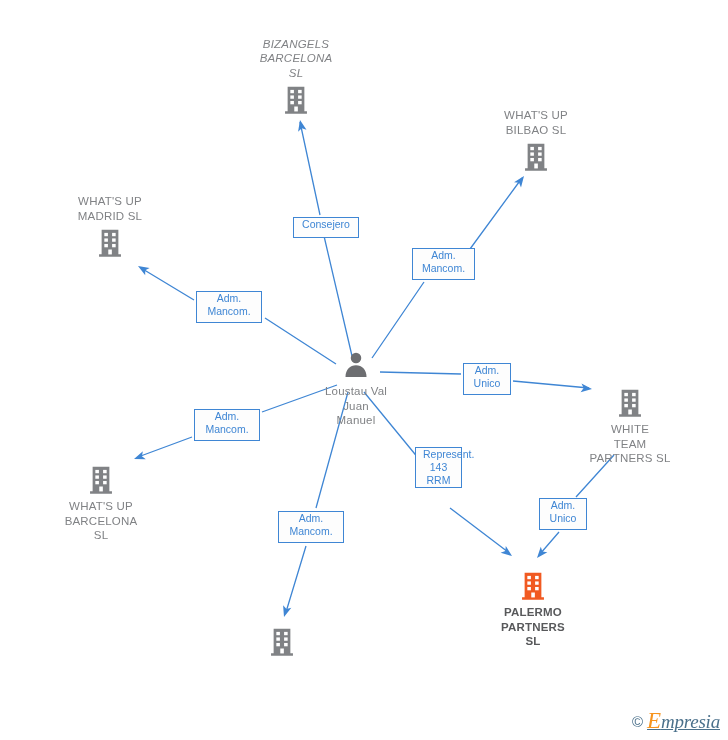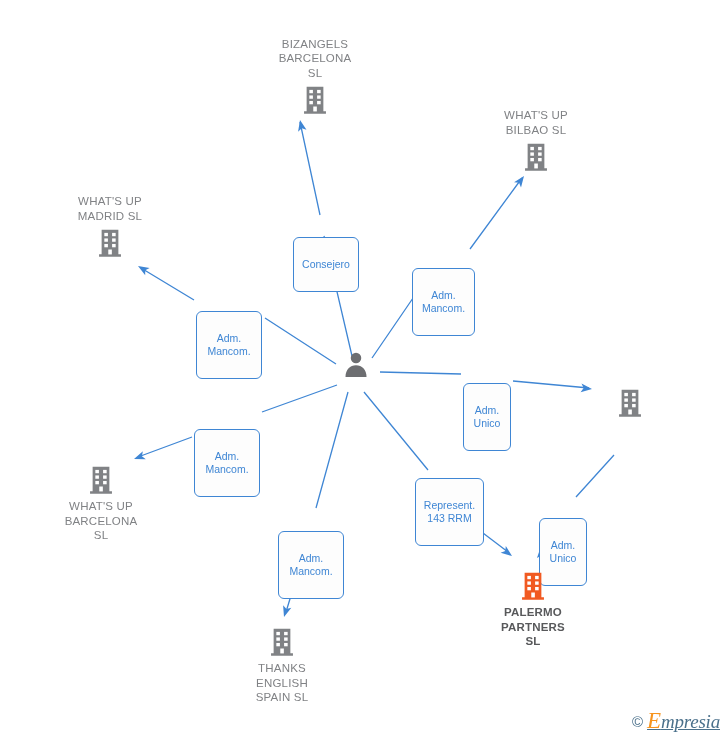--- a/index.html
+++ b/index.html
@@ -52,29 +52,28 @@
   .node.highlighted .label{
     color:#58595b;
     font-weight:bold;
   }
 
   
   .chip{
     position:absolute;
     background:#fdfdfd;
     border:1.3px solid #3f86d4;
-    border-radius:6px;
+    border-radius:0;
     color:#3f86d4;
     font-size:10.5px;
     line-height:13px;
     text-align:center;
-    padding:20px 7px;
+    padding:0 7px;
     white-space:pre-line;
     box-sizing:border-box;
-    margin-top:20px;
   }
 
   
   #watermark{
     position:absolute;
     right:8px;bottom:6px;
     display:flex;
     align-items:center;
     gap:4px;
     user-select:none;
@@ -127,30 +126,30 @@
   <div id="chip-layer">
       <div class="chip" style="left: 293px; top: 217px; width: 66px; min-height: 21px;">Consejero</div>
       <div class="chip" style="left: 412px; top: 248px; width: 63px; min-height: 32px;">Adm.
 Mancom.</div>
       <div class="chip" style="left: 196px; top: 291px; width: 66px; min-height: 32px;">Adm.
 Mancom.</div>
       <div class="chip" style="left: 463px; top: 363px; width: 48px; min-height: 32px;">Adm.
 Unico</div>
       <div class="chip" style="left: 194px; top: 409px; width: 66px; min-height: 32px;">Adm.
 Mancom.</div>
-      <div class="chip" style="left: 415px; top: 458px; width: 69px; min-height: 32px;">Represent.
+      <div class="chip" style="left: 415px; top: 447px; width: 47px; min-height: 32px;">Represent.
 143 RRM</div>
       <div class="chip" style="left: 278px; top: 511px; width: 66px; min-height: 32px;">Adm.
 Mancom.</div>
       <div class="chip" style="left: 539px; top: 498px; width: 48px; min-height: 32px;">Adm.
 Unico</div>
     </div>
 
   <div id="node-layer">
-      <div class="node above" style="left: 315px; top: 36.5px;">
+      <div class="node above" style="left: 296px; top: 36.5px; font-style: italic;">
         <span class="label">BIZANGELS
 BARCELONA
 SL</span>
         <span class="glyph bldg"><svg width="30" height="32" viewBox="0 0 24 26" fill="currentColor" aria-hidden="true">
             <path d="M5.2 3.0 h13.6 v20.0 h2.1 v2.0 H3.1 v-2.0 h2.1 Z"></path>
             <g fill="#ffffff">
               <rect x="7.4" y="5.6" width="2.9" height="2.7"></rect>
               <rect x="13.7" y="5.6" width="2.9" height="2.7"></rect>
               <rect x="7.4" y="10.1" width="2.9" height="2.7"></rect>
               <rect x="13.7" y="10.1" width="2.9" height="2.7"></rect>
@@ -198,20 +197,23 @@
             <g fill="#ffffff">
               <rect x="7.4" y="5.6" width="2.9" height="2.7"></rect>
               <rect x="13.7" y="5.6" width="2.9" height="2.7"></rect>
               <rect x="7.4" y="10.1" width="2.9" height="2.7"></rect>
               <rect x="13.7" y="10.1" width="2.9" height="2.7"></rect>
               <rect x="7.4" y="14.6" width="2.9" height="2.7"></rect>
               <rect x="13.7" y="14.6" width="2.9" height="2.7"></rect>
               <rect x="10.6" y="19.1" width="2.9" height="4.0"></rect>
             </g>
           </svg></span>
+        <span class="label">WHITE
+TEAM
+PARTNERS  SL</span>
       </div>
       <div class="node below" style="left: 101px; top: 463px;">
         <span class="glyph bldg"><svg width="30" height="32" viewBox="0 0 24 26" fill="currentColor" aria-hidden="true">
             <path d="M5.2 3.0 h13.6 v20.0 h2.1 v2.0 H3.1 v-2.0 h2.1 Z"></path>
             <g fill="#ffffff">
               <rect x="7.4" y="5.6" width="2.9" height="2.7"></rect>
               <rect x="13.7" y="5.6" width="2.9" height="2.7"></rect>
               <rect x="7.4" y="10.1" width="2.9" height="2.7"></rect>
               <rect x="13.7" y="10.1" width="2.9" height="2.7"></rect>
               <rect x="7.4" y="14.6" width="2.9" height="2.7"></rect>
@@ -246,33 +248,33 @@
             <g fill="#ffffff">
               <rect x="7.4" y="5.6" width="2.9" height="2.7"></rect>
               <rect x="13.7" y="5.6" width="2.9" height="2.7"></rect>
               <rect x="7.4" y="10.1" width="2.9" height="2.7"></rect>
               <rect x="13.7" y="10.1" width="2.9" height="2.7"></rect>
               <rect x="7.4" y="14.6" width="2.9" height="2.7"></rect>
               <rect x="13.7" y="14.6" width="2.9" height="2.7"></rect>
               <rect x="10.6" y="19.1" width="2.9" height="4.0"></rect>
             </g>
           </svg></span>
-        <span class="label">THANKS
-ENGLISH
-SPAIN  SL</span>
       </div>
     </div>
 
   <div class="node below" id="center-node" style="left: 356px; top: 350px;">
     <span class="glyph person">
       <svg width="30" height="30" viewBox="0 0 24 24" fill="currentColor" aria-hidden="true">
         <circle cx="12" cy="6.4" r="4.2"></circle>
         <path d="M3.6 21.5 C3.6 15.6 7.3 12.2 12 12.2 C16.7 12.2 20.4 15.6 20.4 21.5 Z"></path>
       </svg>
     </span>
+    <span class="label">Loustau Val
+Juan
+Manuel</span>
   </div>
 
   <div id="watermark">
     <span class="copy">©</span>
     <span class="brand"><span class="cap">E</span><span>mpresia</span></span>
   </div>
 
 </div>
 
 </body></html>

